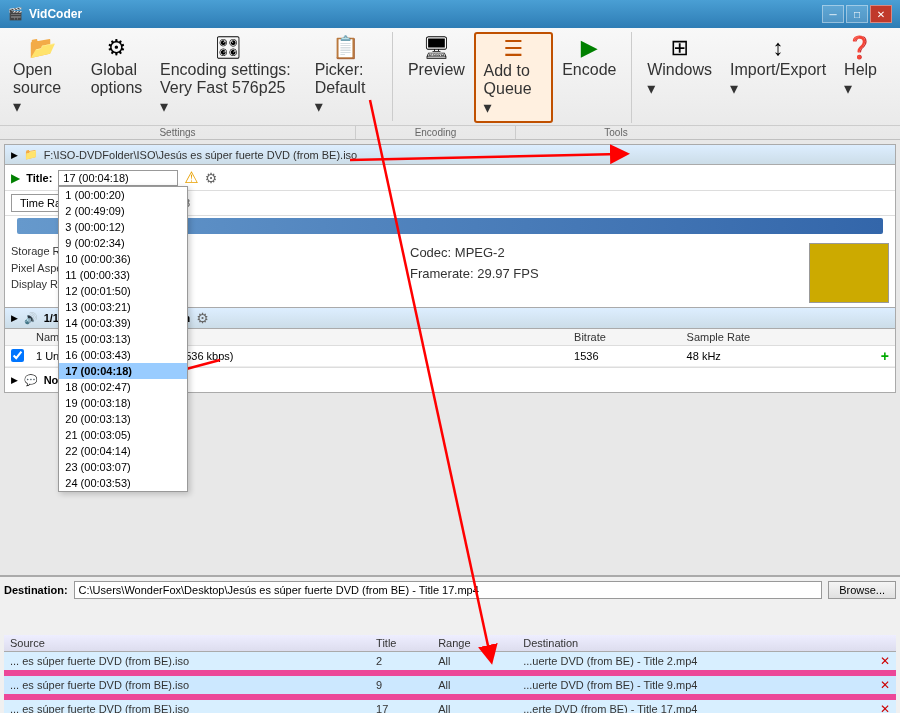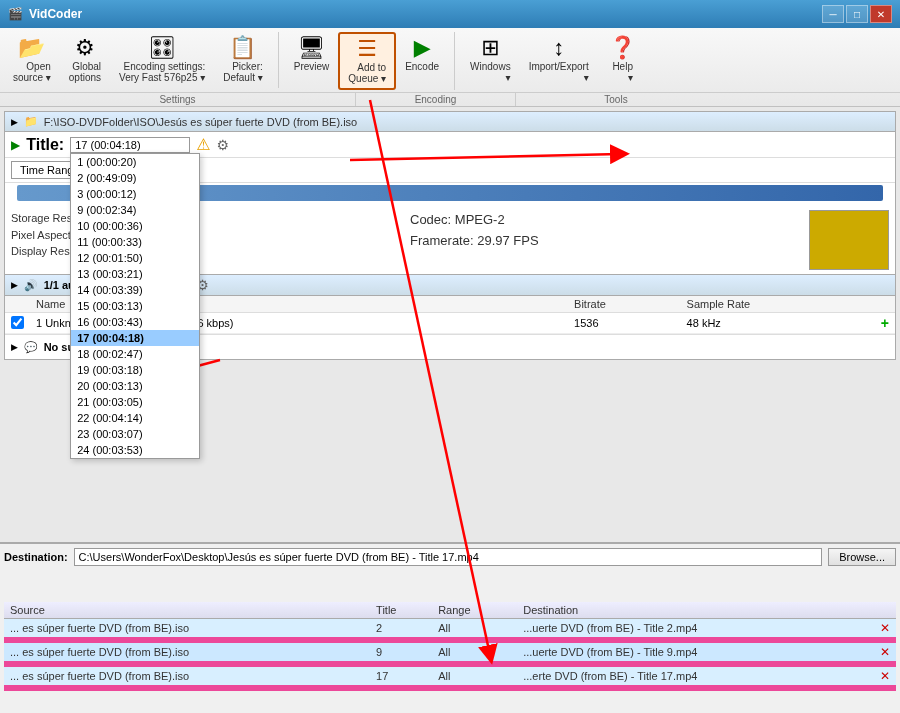--- a/index.html
+++ b/index.html
@@ -44,21 +44,21 @@
       margin-right: 4px;
     }
     .toolbar-group:last-child { border-right: none; }
     .tb-btn {
       display: flex; flex-direction: column; align-items: center;
       padding: 4px 8px; cursor: pointer; border: 1px solid transparent;
       border-radius: 3px; min-width: 50px;
     }
     .tb-btn.highlighted { background: rgba(255,100,0,0.1); border: 2px solid #e05000; }
     .tb-icon { font-size: 22px; line-height: 1; margin-bottom: 2px; }
-    .tb-label { font-size: 10px; color: #333; text-align: right; }
+    .tb-label { font-size: 16px; color: #333; text-align: left; }
     .toolbar-section-labels {
       display: flex;
       font-size: 10px; color: #666;
       border-top: 1px solid #ccc;
       margin-top: 2px;
     }
     .ts-label { text-align: center; padding: 1px 0; }
 
     
     .source-panel {
@@ -77,21 +77,21 @@
     }
     .source-path { font-size: 11px; color: #333; flex: 1; }
     .title-row {
       display: flex;
       align-items: center;
       padding: 3px 6px;
       gap: 6px;
       border-bottom: 1px solid #ddd;
       position: relative;
     }
-    .title-label { font-weight: bold; font-size: 16px; }
+    .title-label { font-weight: bold; font-size: 11px; }
     .title-select {
       appearance: none;
       border: 1px solid #999;
       padding: 1px 20px 1px 4px;
       font-size: 11px;
       background: white;
       cursor: pointer;
       width: 120px;
     }
 

